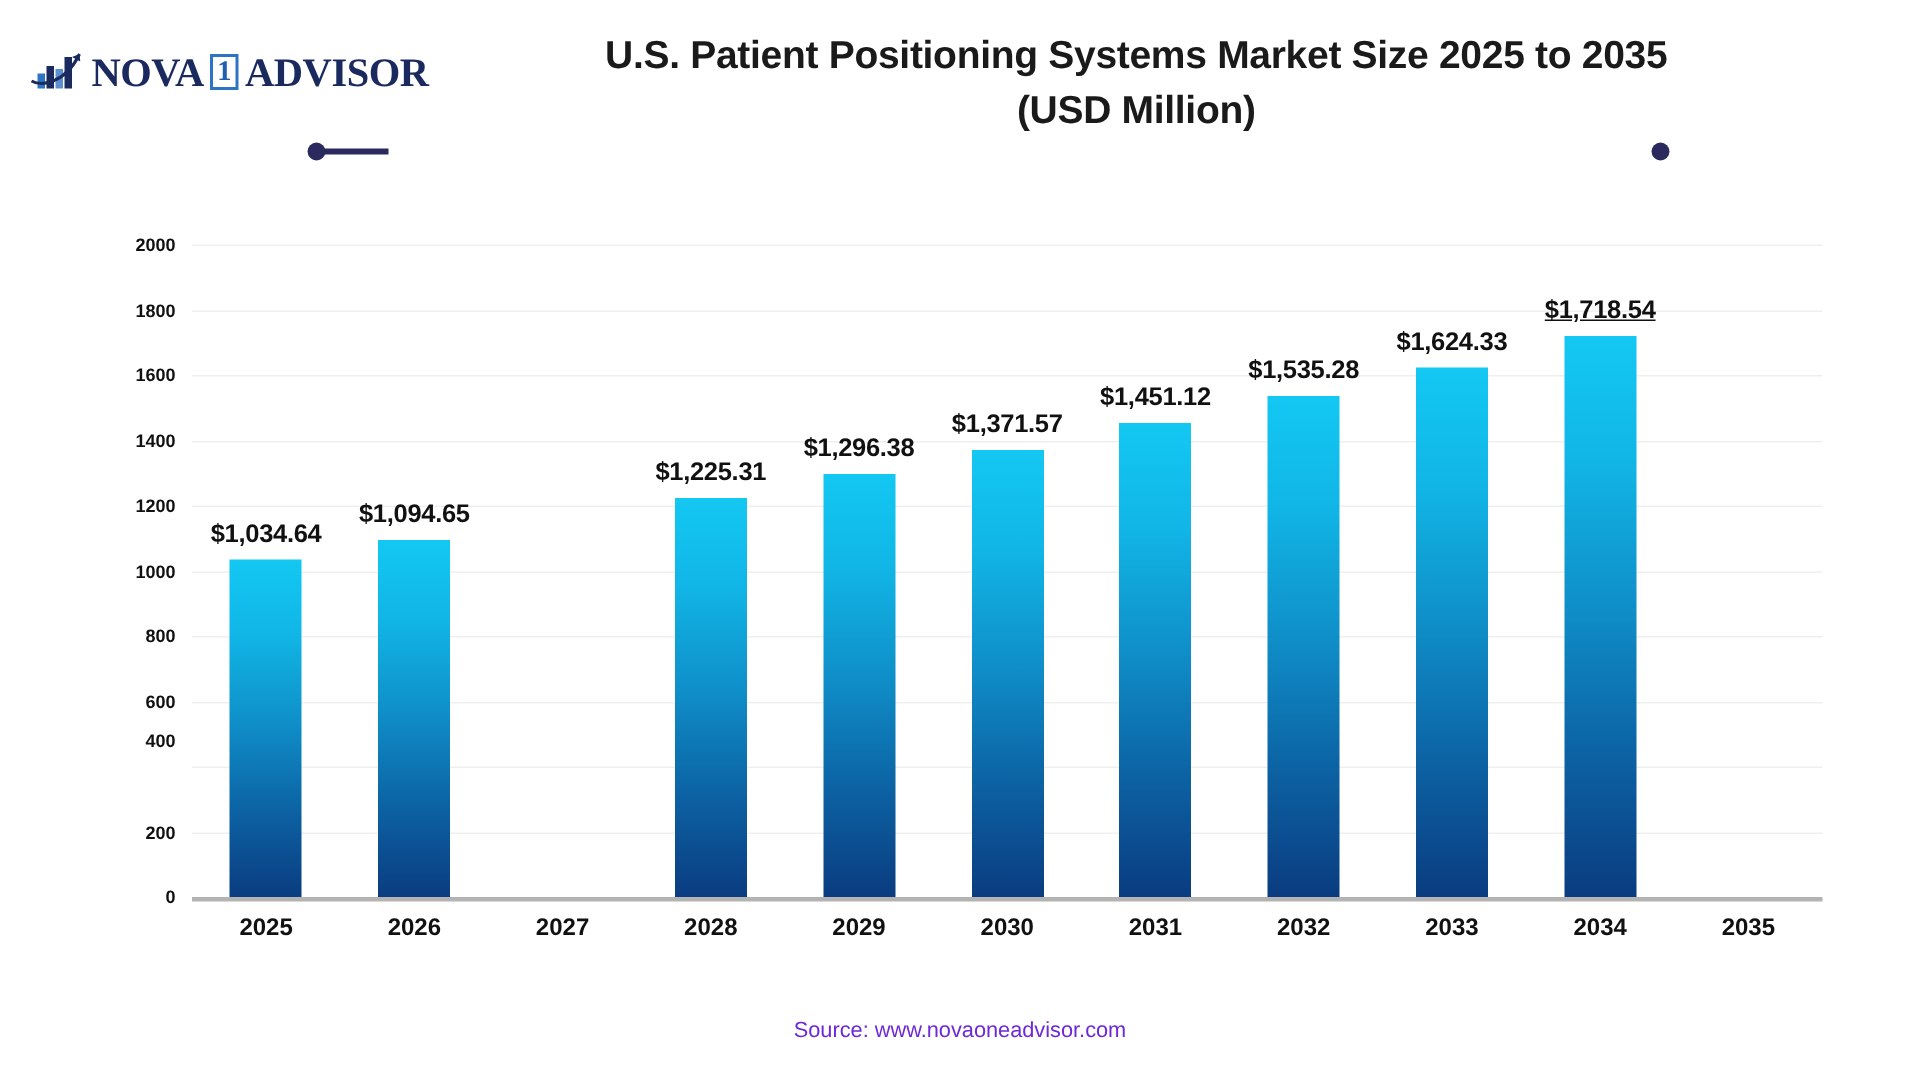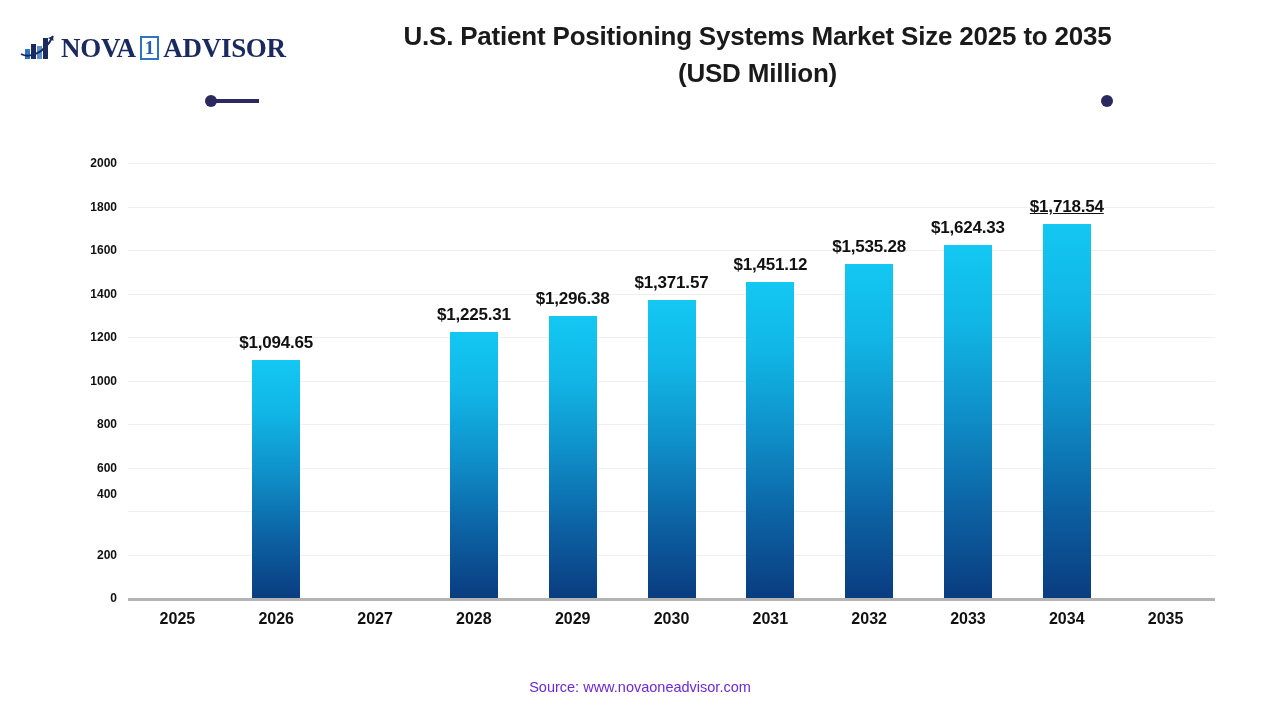--- a/index.html
+++ b/index.html
@@ -212,20 +212,24 @@
       <div class="gridline" style="top: 391.5px;"></div>
       <div class="gridline" style="top: 348px;"></div>
       <div class="gridline" style="top: 304.5px;"></div>
       <div class="gridline" style="top: 261px;"></div>
       <div class="gridline" style="top: 217.5px;"></div>
       <div class="gridline" style="top: 174px;"></div>
       <div class="gridline" style="top: 130.5px;"></div>
       <div class="gridline" style="top: 87px;"></div>
       <div class="gridline" style="top: 43.5px;"></div>
       <div class="gridline" style="top: 0px;"></div>
+      <div class="bar-slot" style="left: 25.4091px; height: 435px;">
+        <div class="bar" style="height: 225.034px;"></div>
+        <div class="bar-label" style="bottom: 232.034px;">$1,034.64</div>
+      </div>
       <div class="bar-slot" style="left: 124.227px; height: 435px;">
         <div class="bar" style="height: 238.086px;"></div>
         <div class="bar-label" style="bottom: 245.086px;">$1,094.65</div>
       </div>
       <div class="bar-slot" style="left: 321.864px; height: 435px;">
         <div class="bar" style="height: 266.505px;"></div>
         <div class="bar-label" style="bottom: 273.505px;">$1,225.31</div>
       </div>
       <div class="bar-slot" style="left: 420.682px; height: 435px;">
         <div class="bar" style="height: 281.963px;"></div>

